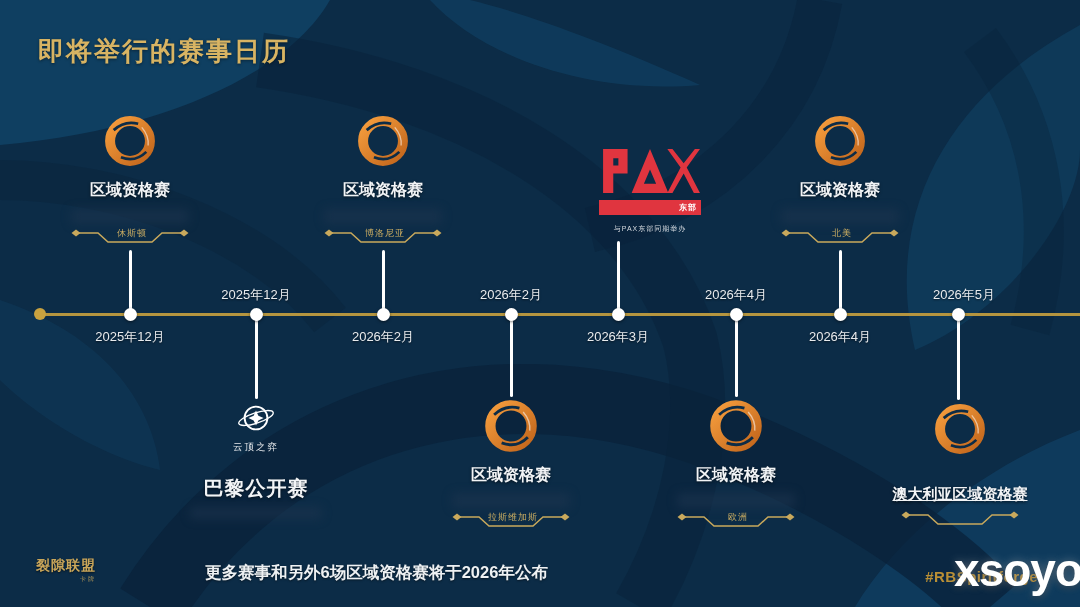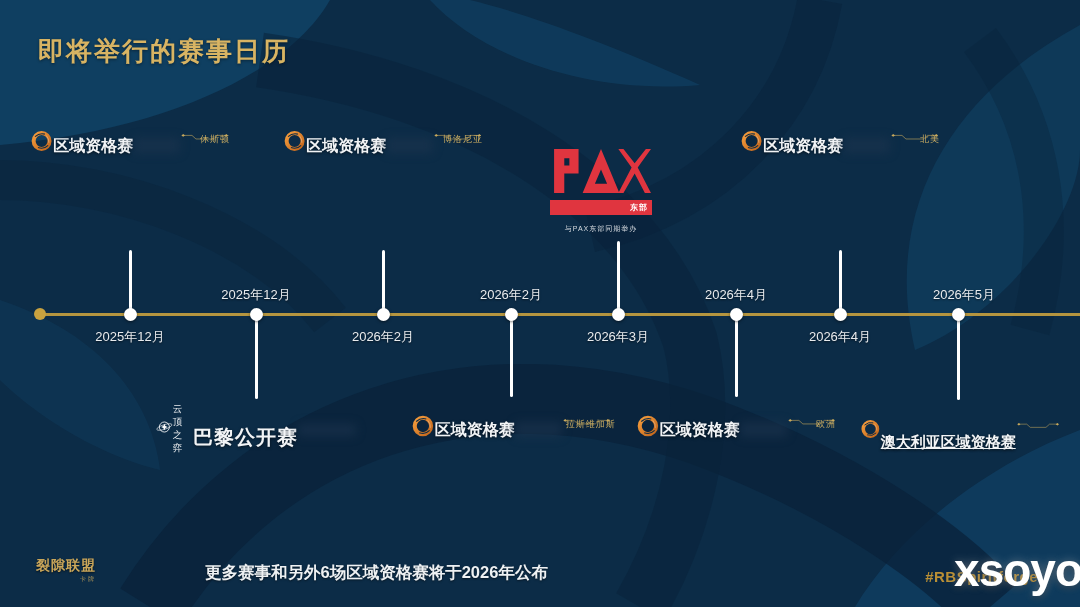--- a/index.html
+++ b/index.html
@@ -10,31 +10,31 @@
               color:#D8B463;letter-spacing:2px;text-shadow:0 1px 3px rgba(0,0,0,.45);white-space:nowrap;}
   
   .tl-line{position:absolute;left:36px;right:0;top:313px;height:3px;background:#B5953F;}
   .tl-start{position:absolute;left:34px;top:308px;width:12px;height:12px;border-radius:50%;background:#C9A23F;}
   .dot{position:absolute;top:308px;width:13px;height:13px;border-radius:50%;background:#FFFFFF;
        box-shadow:0 1px 3px rgba(0,0,0,.5);}
   .stem{position:absolute;width:3px;background:#FFFFFF;border-radius:2px;}
   .date{position:absolute;transform:translateX(-50%);font-size:13px;font-weight:normal;color:#E8EBEE;
         white-space:nowrap;text-shadow:0 1px 2px rgba(0,0,0,.55);}
   
-  .ev{position:absolute;transform:translateX(-50%);display:flex;flex-direction:row;align-items:center;width:200px;}
+  .ev{position:absolute;transform:translateX(-50%);display:flex;flex-direction:column;align-items:center;width:200px;}
   .ev-title{font-size:16px;font-weight:bold;color:#F2F4F6;white-space:nowrap;
             text-shadow:0 1px 3px rgba(0,0,0,.6);}
   .ev-title.small{font-size:15px;}
   .ev-title.big{font-size:20px;letter-spacing:1px;}
   .game-label{font-size:9.5px;color:#E6E9EC;letter-spacing:2px;}
   .smudge{width:118px;height:15px;background:rgba(28,52,78,.6);filter:blur(5px);border-radius:4px;}
   .smudge.wide{width:132px;height:12px;}
   .bracket{position:relative;width:124px;height:20px;}
   .bracket svg{position:absolute;inset:0;}
-  .bracket .loc{position:absolute;left:4px;right:0;top:0;text-align:right;font-size:9px;
+  .bracket .loc{position:absolute;left:4px;right:0;top:0;text-align:center;font-size:9px;
                 color:#CBAD62;letter-spacing:1px;white-space:nowrap;}
   .swirl{display:block;}
   
   .pax{display:flex;flex-direction:column;align-items:center;}
   .pax-bar{position:relative;width:102px;height:15px;background:#E0353F;margin-top:5px;}
   .pax-bar .pax-bar-label{position:absolute;right:4px;top:2px;font-size:8px;font-weight:bold;color:#FFF;letter-spacing:1px;}
   .pax-caption{margin-top:9px;font-size:7px;color:#D7DBE0;letter-spacing:1px;white-space:nowrap;}
   
   .brand{position:absolute;left:36px;top:557px;text-align:right;}
   .brand-main{font-size:14px;font-weight:bold;color:#C9A65A;letter-spacing:1px;

